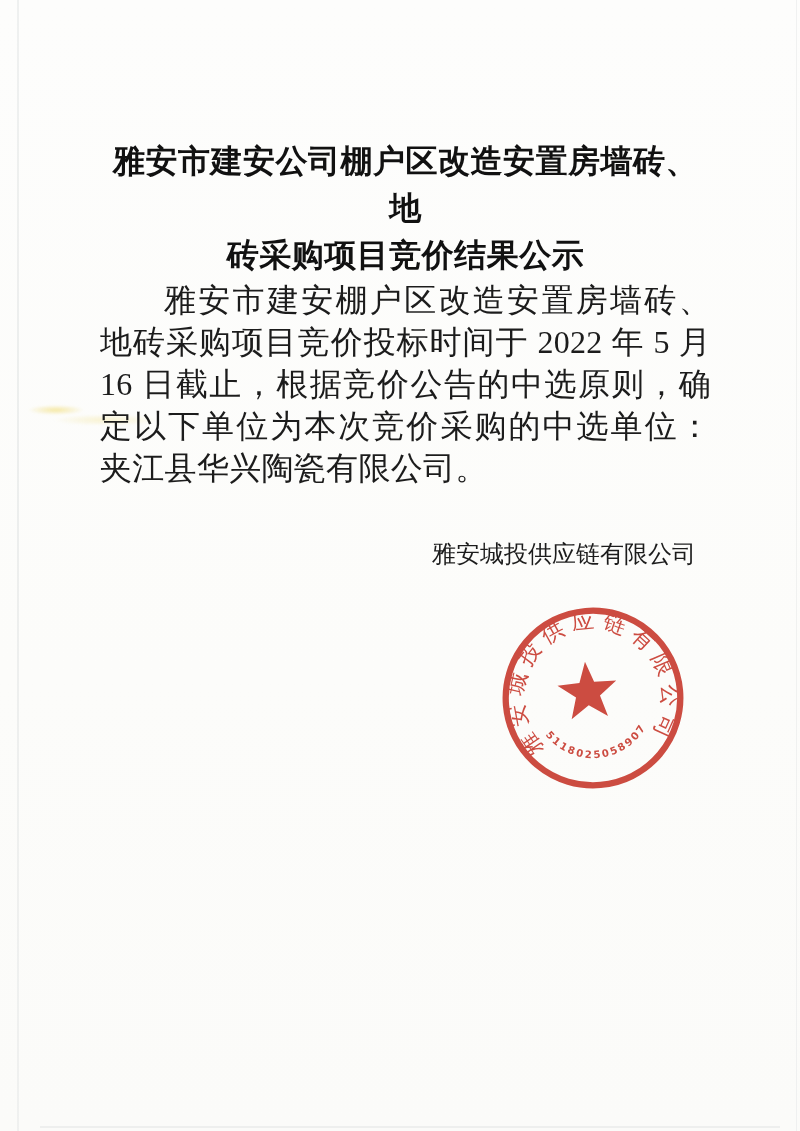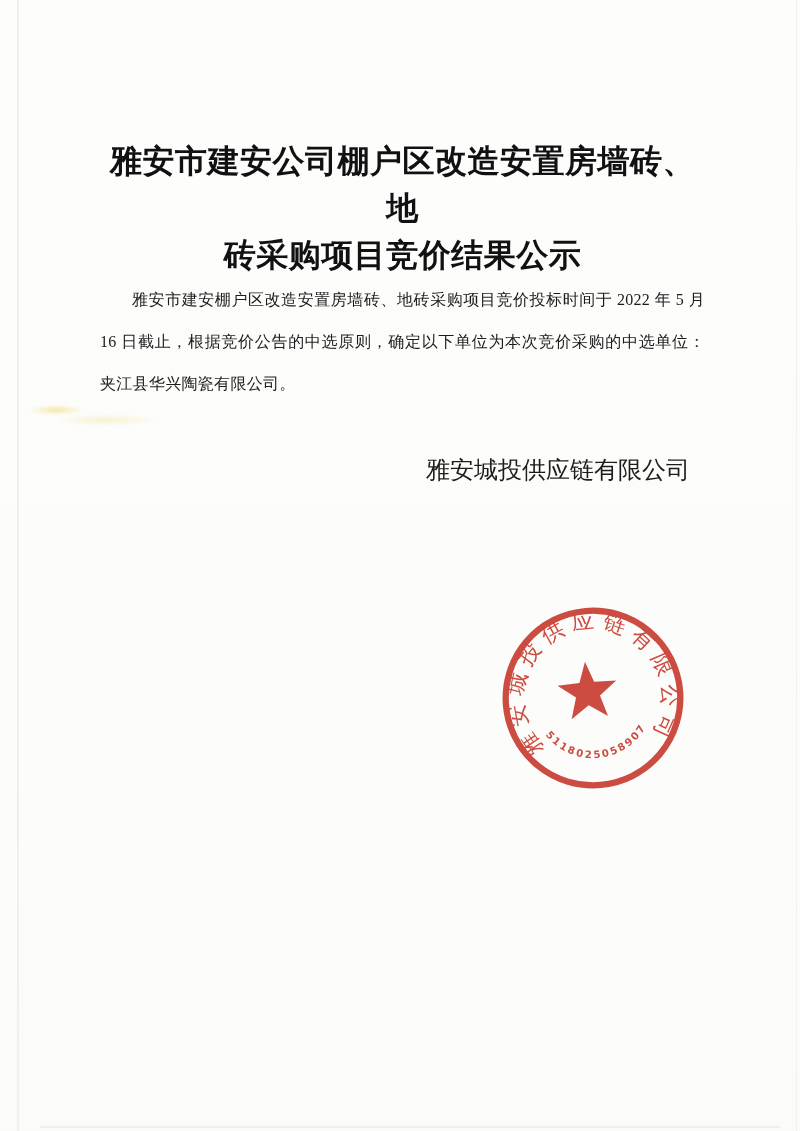--- a/index.html
+++ b/index.html
@@ -30,40 +30,40 @@
     background: #e2e4e4; opacity: .5;
   }
   .stain {
     position: absolute; left: 26px; top: 398px; width: 150px; height: 34px;
     background:
       radial-gradient(ellipse 40px 7px at 30px 12px, rgba(238,214,90,.55), rgba(238,214,90,0) 70%),
       radial-gradient(ellipse 75px 8px at 80px 22px, rgba(242,226,140,.4), rgba(242,226,140,0) 70%);
     filter: blur(1px);
   }
   .content {
-    position: absolute; left: 100px; right: 95px; top: 0;
+    position: absolute; left: 100px; right: 89px; top: 0;
   }
   .doc-title {
     margin: 138px 0 0 0;
     font-family: "DejaVu Sans", "Liberation Sans", sans-serif;
     font-weight: 700;
     font-size: 32px;
     line-height: 47px;
     text-align: center;
     color: #111;
     letter-spacing: 0.5px;
   }
   .salutation {
     margin-top: 27px;
     font-size: 24px;
     line-height: 42px;
   }
   .para {
     margin: 0;
-    font-size: 16px;
+    font-size: 32px;
     line-height: 42px;
     text-indent: 2em;
     text-align: justify;
     text-justify: inter-ideograph;
     letter-spacing: 0.3px;
   }
   .signature {
     margin-top: 42px;
     font-size: 24px;
     line-height: 46px;

